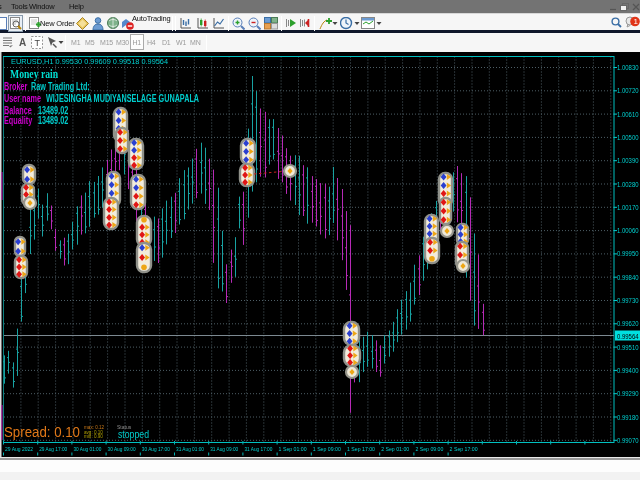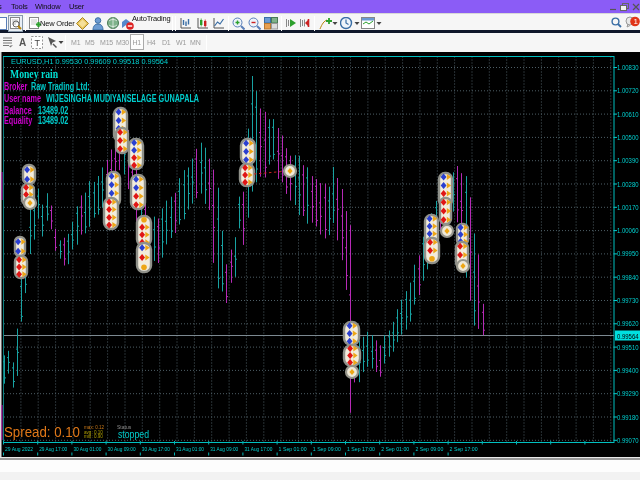--- a/index.html
+++ b/index.html
@@ -1,26 +1,26 @@
 <!DOCTYPE html>
 <html><head><meta charset="utf-8"><style>
 *{margin:0;padding:0;box-sizing:border-box}
 body{width:640px;height:480px;font-family:"Liberation Sans",sans-serif;overflow:hidden;background:#fff}
-.menubar{height:14px;background:#8b5cf6;border-bottom:1px solid #d8d8d8;position:relative;font-size:7.5px;letter-spacing:-0.2px;color:#111}
+.menubar{height:14px;background:#737373;border-bottom:1px solid #d8d8d8;position:relative;font-size:7.5px;letter-spacing:-0.2px;color:#111}
 .menubar span{position:absolute;top:2px}
 .tb{position:relative;background:#f6f6f6}
 .sep{position:absolute;width:1px;background:#d8d8d8;border-right:1px solid #fff}
 .ico{position:absolute}
 .tftxt{position:absolute;font-size:7px;letter-spacing:-0.2px;color:#9a9a9a;top:6px}
 </style></head><body>
 <div class="menubar">
  <span style="left:-2px">s</span>
     <span style="left:11px">Tools</span>
-    <span style="left:35px">Window</span>
-    <span style="left:69px">User</span>
+    <span style="left:29px">Window</span>
+    <span style="left:69px">Help</span>
  <svg class="ico" style="left:609px;top:3px" width="8" height="8">
       <path d="M1 6.5h6" stroke="#555" stroke-width="1.2"></path>
     </svg>
  <svg class="ico" style="left:620px;top:3px" width="9" height="8">
       <rect x="2.5" y="0.5" width="6" height="5" fill="none" stroke="#666"></rect>
       <rect x="0.5" y="2.5" width="6" height="5" fill="#f0f0f0" stroke="#666"></rect>
     </svg>
  <svg class="ico" style="left:632px;top:3px" width="8" height="8">
       <path d="M1 1L7 7M7 1L1 7" stroke="#555" stroke-width="1.2"></path>
     </svg>

